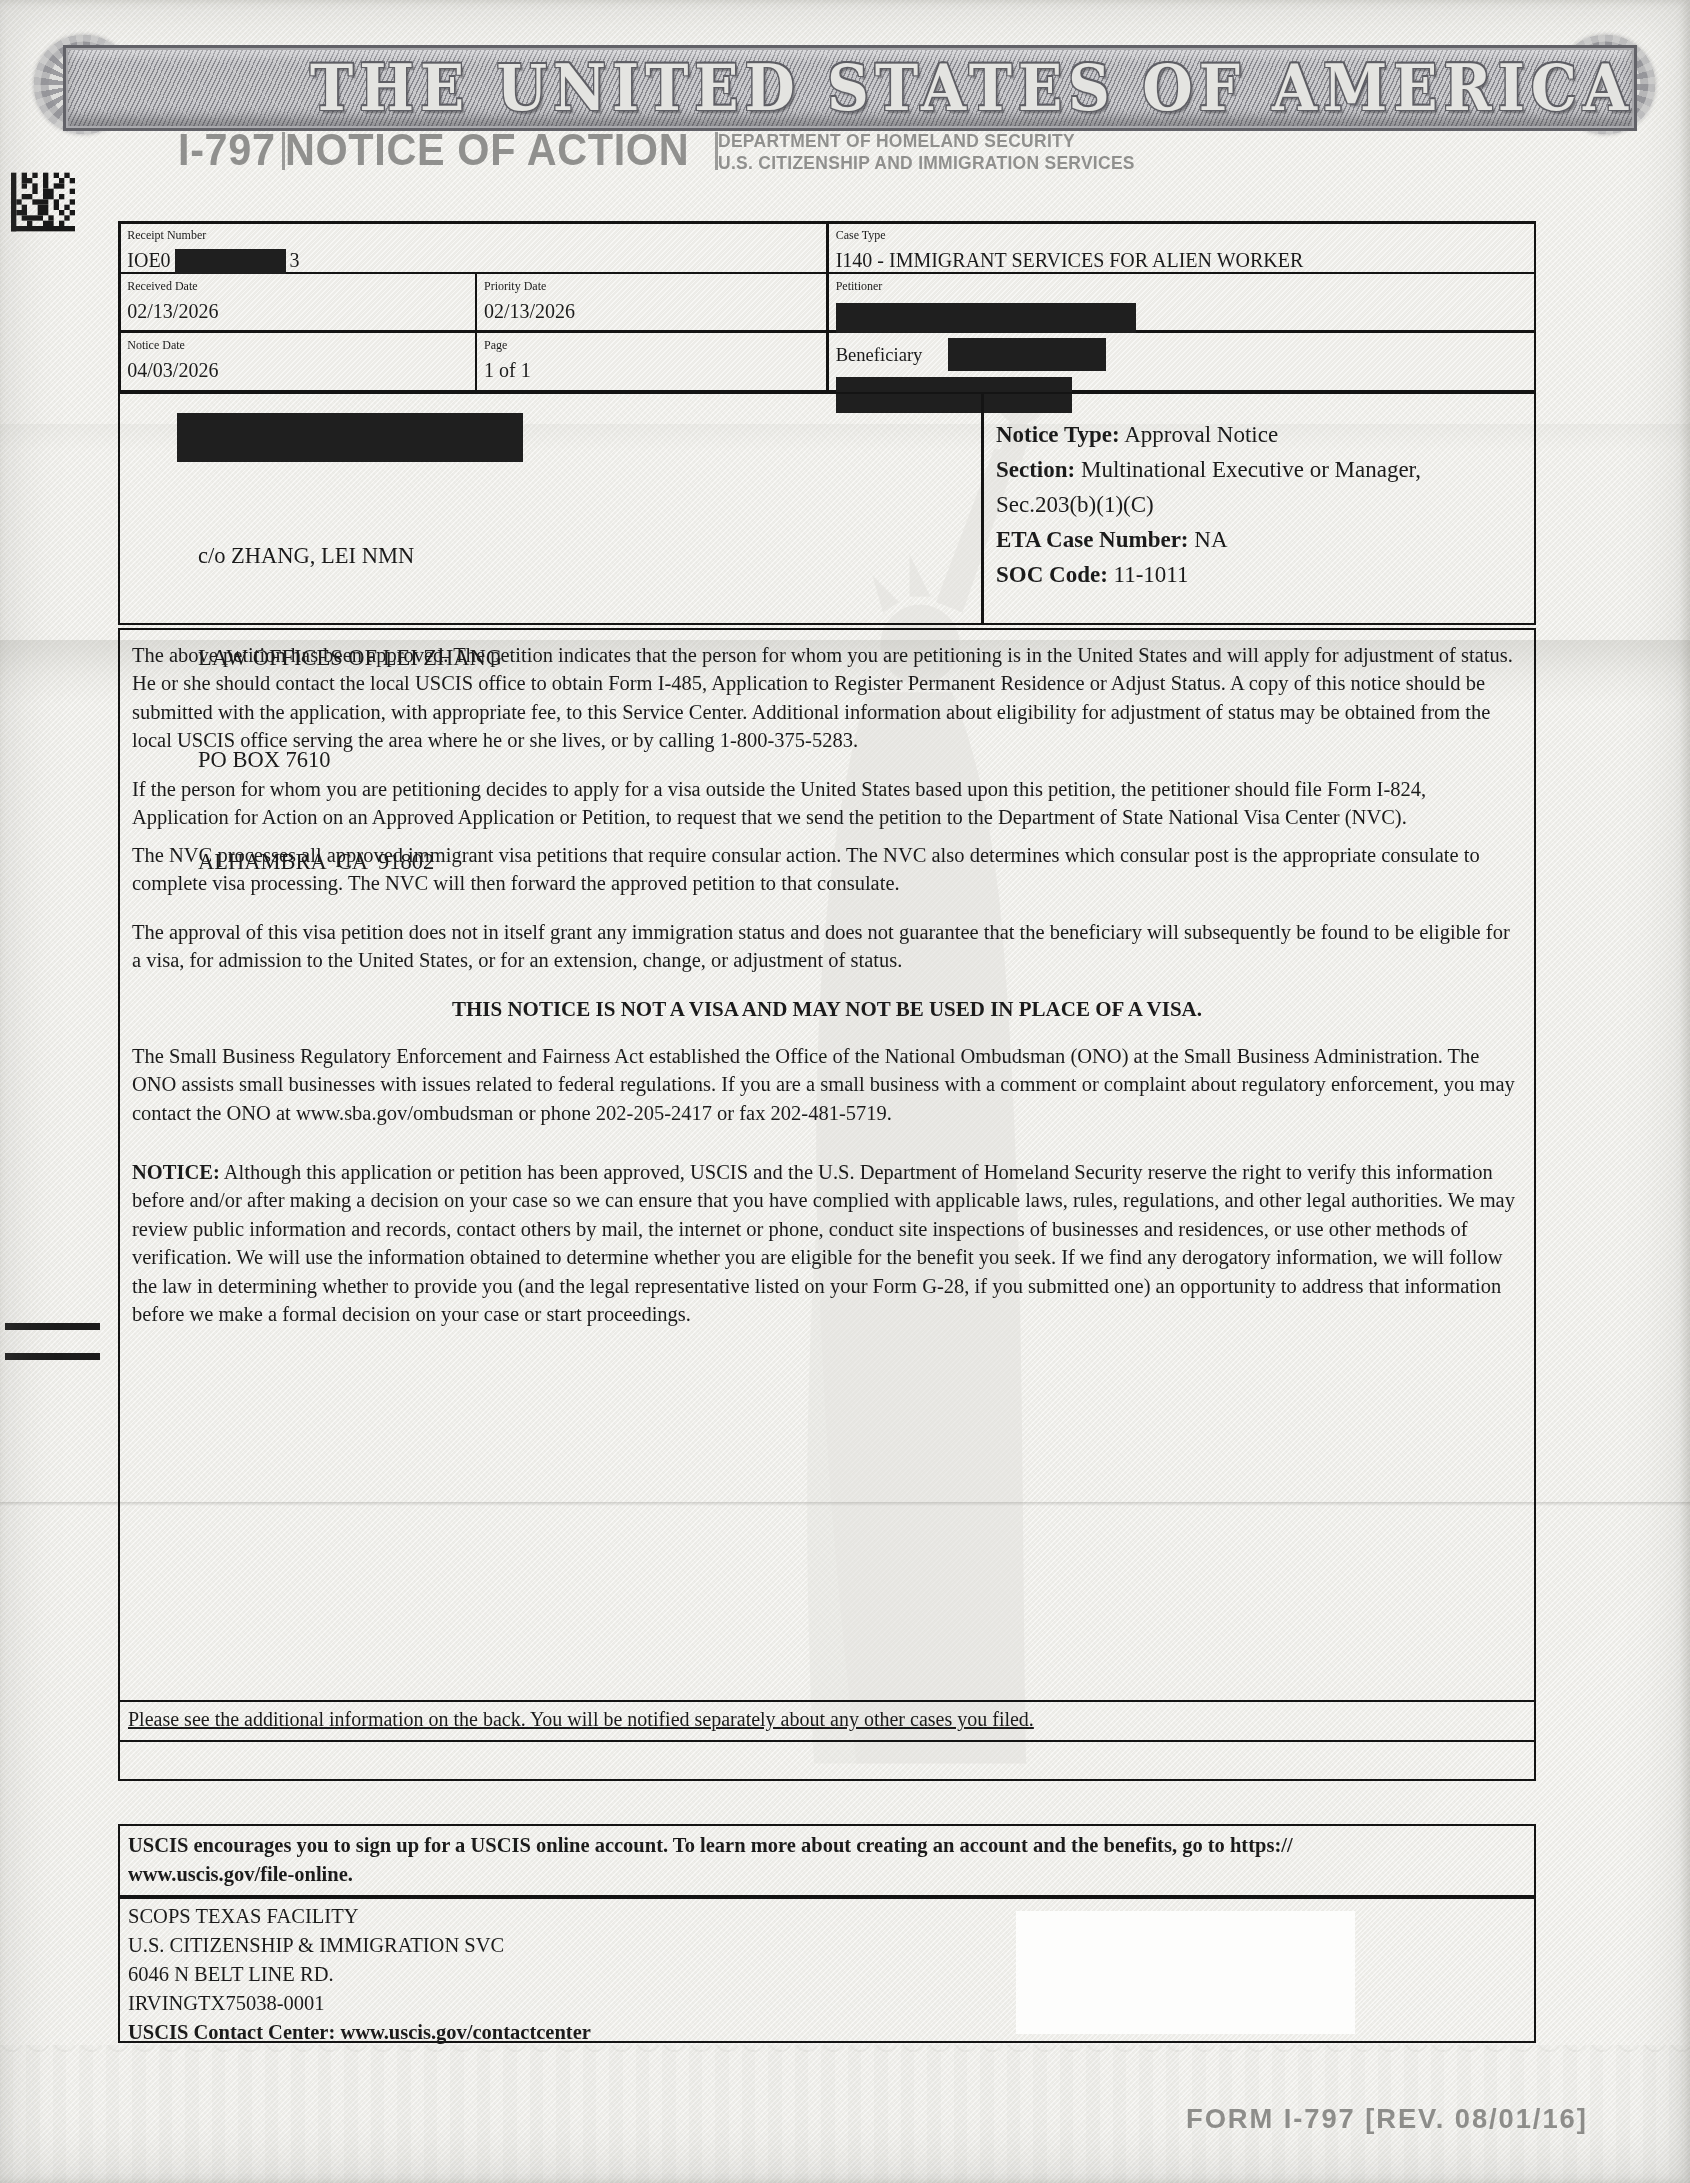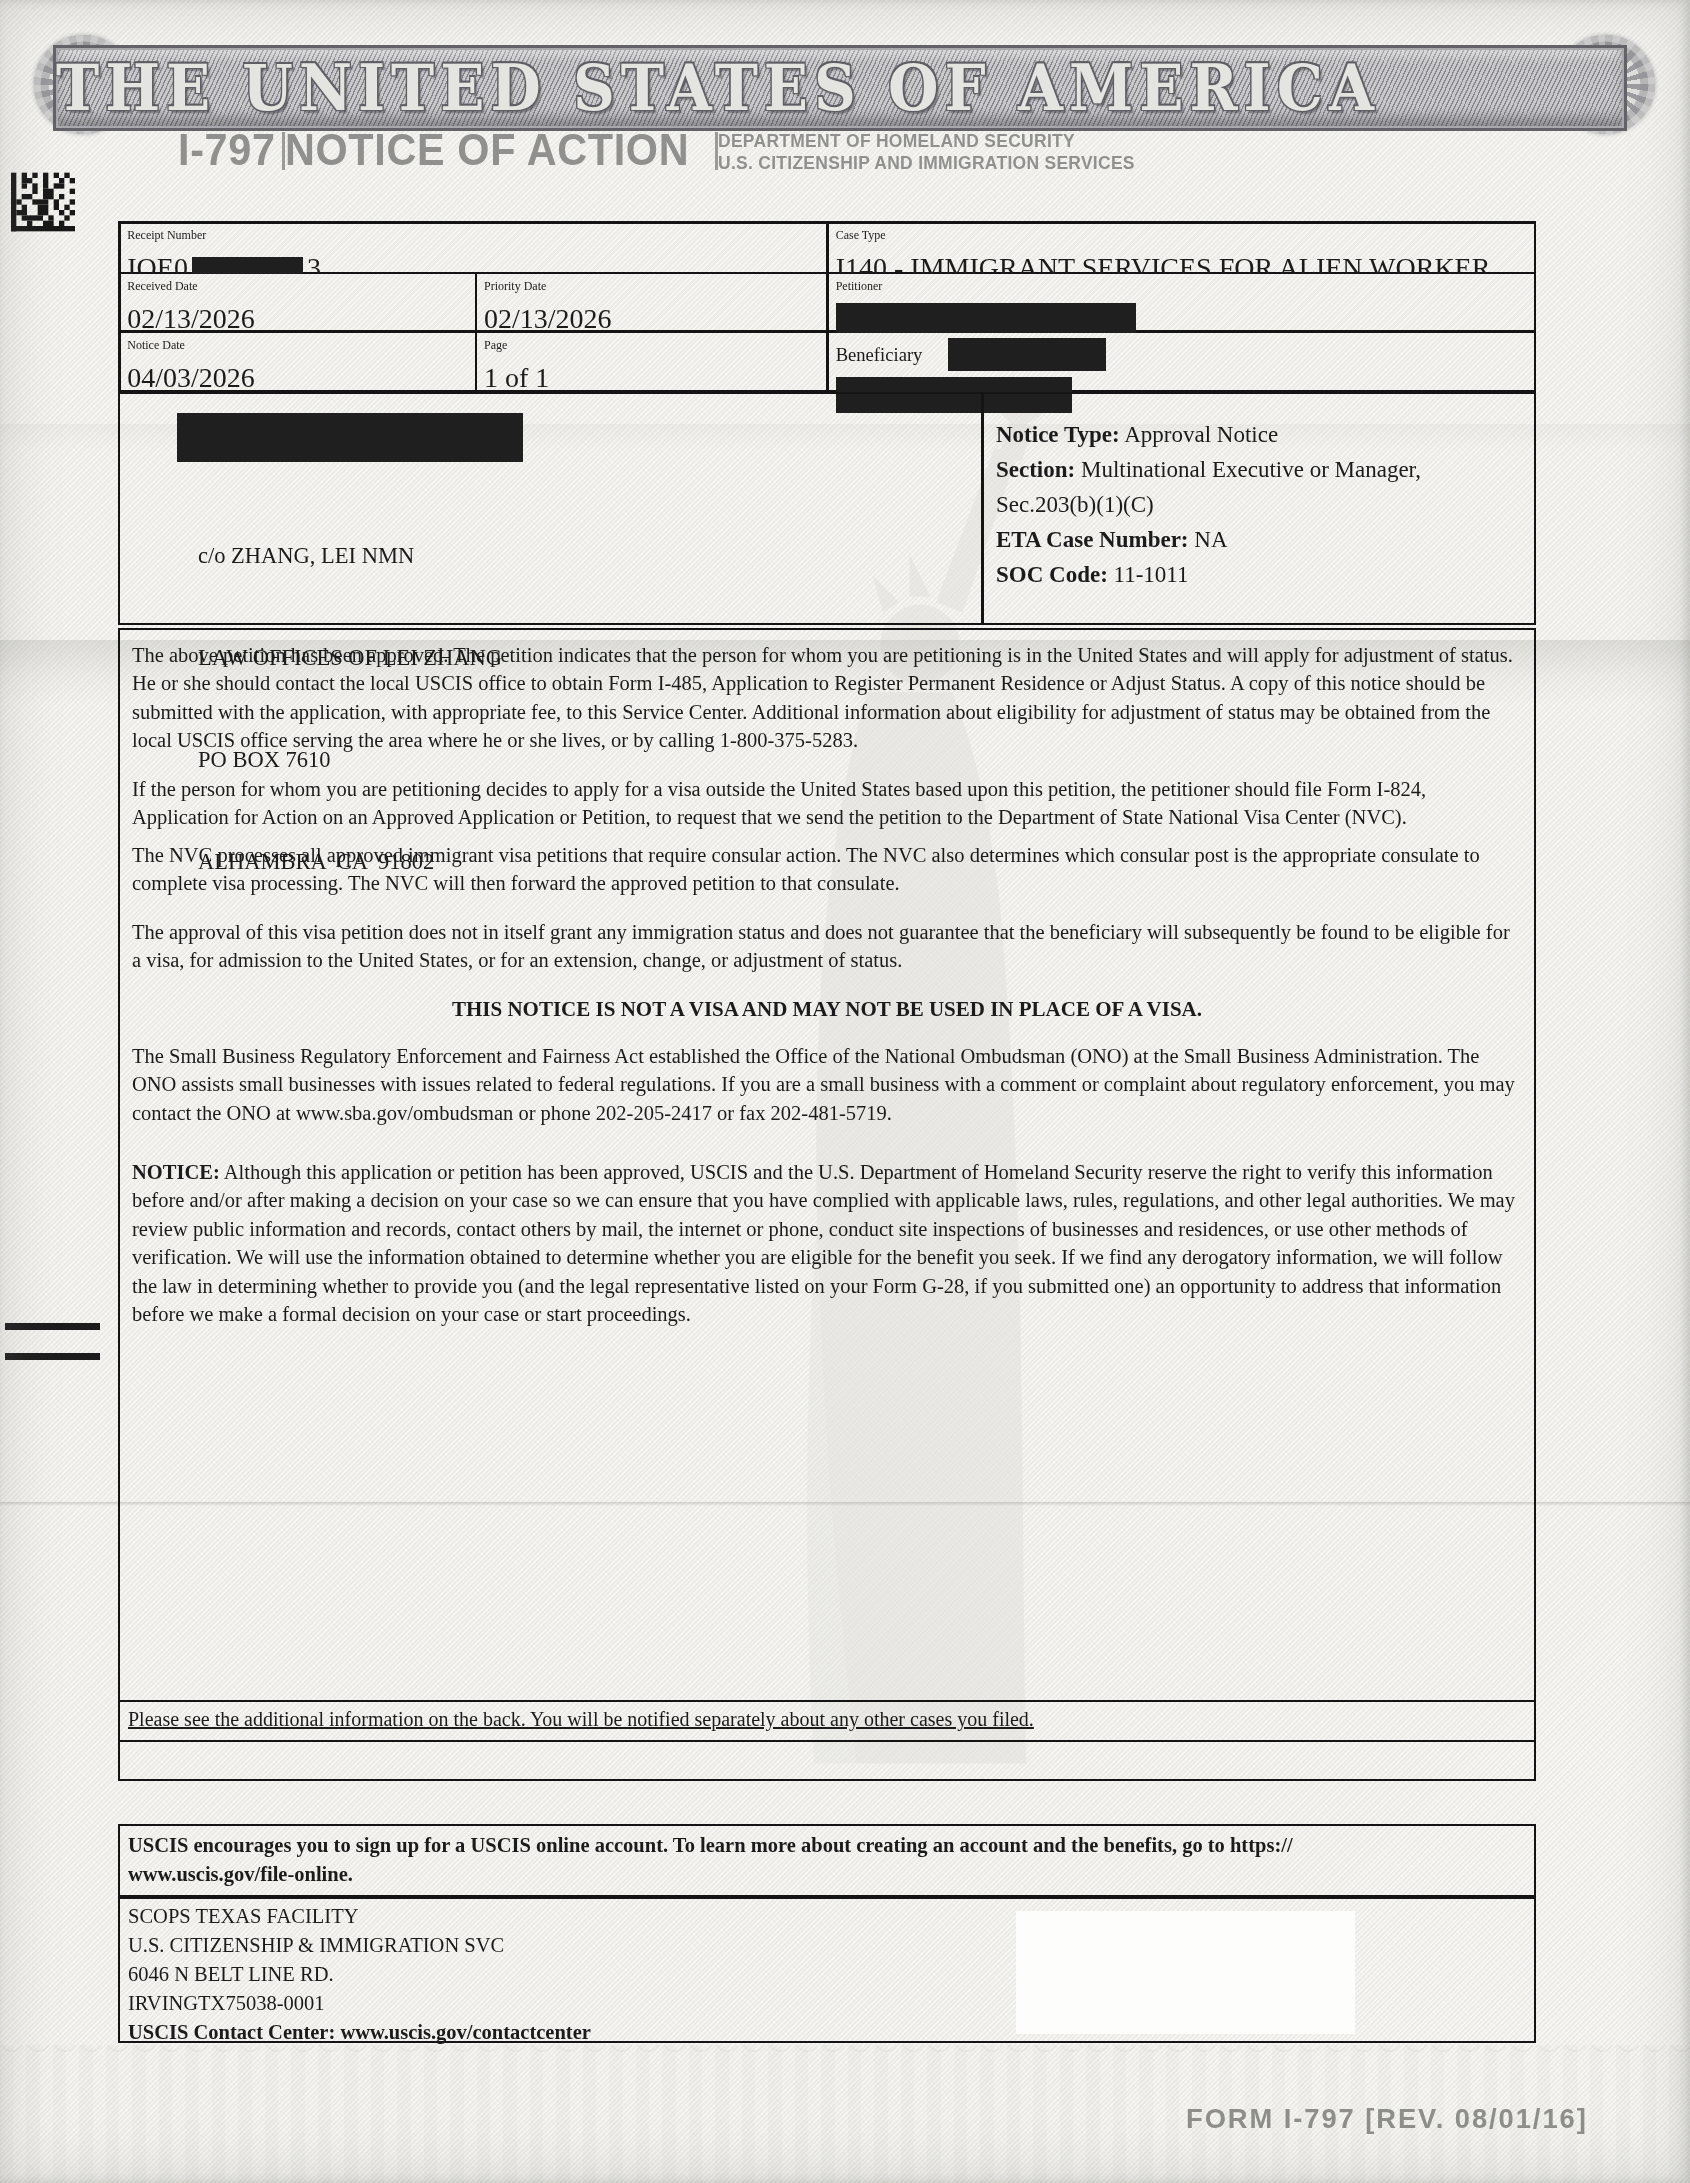--- a/index.html
+++ b/index.html
@@ -8,25 +8,25 @@
     background-color:#f1f0ec;
     background-image:
       repeating-linear-gradient(135deg, rgba(255,255,255,.45) 0 1.3px, rgba(213,213,208,.16) 1.3px 3.3px),
       repeating-linear-gradient(45deg, rgba(232,232,228,.22) 0 2px, rgba(246,246,242,.22) 2px 4.6px);
   }
   .page::after{content:"";position:absolute;inset:0;pointer-events:none;
     box-shadow:inset 0 0 60px rgba(130,130,124,.28), inset -4px 0 9.3px rgba(110,110,105,.25);}
   .abs{position:absolute;}
 
   
-  .banner{left:53px;top:45px;width:1568px;height:80px;
+  .banner{left:63px;top:45px;width:1568px;height:80px;
     background-color:#cfcfd1;
     background-image:repeating-linear-gradient(115deg,#87878d 0 1.3px,#c9c9cc 1.3px 4px);
     border:3.3px solid #626268;box-shadow:inset 0 0 0 2px #a9a9ad, inset 0 -10.6px 12px rgba(70,70,76,.45), inset 0 9.3px 9.3px rgba(255,255,255,.35);
-    display:flex;align-items:center;justify-content:flex-start;}
+    display:flex;align-items:center;justify-content:flex-end;}
   .banner-title{font-family:"DejaVu Serif","Liberation Serif",serif;font-weight:bold;
     font-size:58px;letter-spacing:6px;color:#e4e4e1;white-space:nowrap;
     text-shadow:-1.3px -1.3px 0 #5e5e64,1.3px -1.3px 0 #5e5e64,-1.3px 1.3px 0 #5e5e64,1.3px 1.3px 0 #5e5e64,2.7px 2.7px 2px rgba(60,60,66,.55);
     transform:scaleY(1.08);}
   .rosette{width:99px;height:99px;border-radius:50%;top:35px;
     background:
       repeating-conic-gradient(#8f8f94 0deg 9deg, #dcdcda 9deg 18deg);
     box-shadow:inset 0 0 0 6.6px rgba(220,220,218,.55), inset 0 0 0 14.6px rgba(130,130,136,.5), 0 0 4px rgba(90,90,96,.5);
     opacity:.85;}
   .rosette.left{left:34px;}
@@ -55,21 +55,21 @@
   
   .watermark{left:623px;top:358px;opacity:.6;pointer-events:none;}
 
   
   .case-table{left:118px;top:221px;width:1418px;background:#141414;padding:2.7px;box-sizing:border-box;
     display:grid;grid-template-columns:354px 349px 705px;grid-template-rows:48px 56px 57px;gap:2.7px;}
   .cell{background-color:#f1f0ec;
     background-image:repeating-linear-gradient(135deg, rgba(255,255,255,.45) 0 1.3px, rgba(213,213,208,.16) 1.3px 3.3px);
     padding:2.7px 6.6px;box-sizing:border-box;overflow:visible;position:relative;}
   .cell-label{font-size:12px;line-height:18px;}
-  .cell-value{font-size:28px;line-height:24.5px;margin-top:12px;}
+  .cell-value{font-size:20px;line-height:24.5px;margin-top:4px;}
   .span2{grid-column:1 / 3;}
 
   .redact{background:#1f1f1f;display:inline-block;vertical-align:middle;}
 
   
   .addr-box{left:118px;top:392px;width:1418px;height:233px;border:2px solid #141414;box-sizing:border-box;}
   .addr-divider{position:absolute;left:861px;top:0;width:2.7px;height:100%;background:#141414;}
   .addr-redact{position:absolute;left:57px;top:18.6px;width:346px;height:49px;background:#1f1f1f;}
   .addr-lines{position:absolute;left:78px;top:77px;font-size:22.5px;line-height:34px;white-space:pre-wrap;}
   .notice-details{position:absolute;left:876px;top:22.5px;font-size:23px;line-height:35px;}

